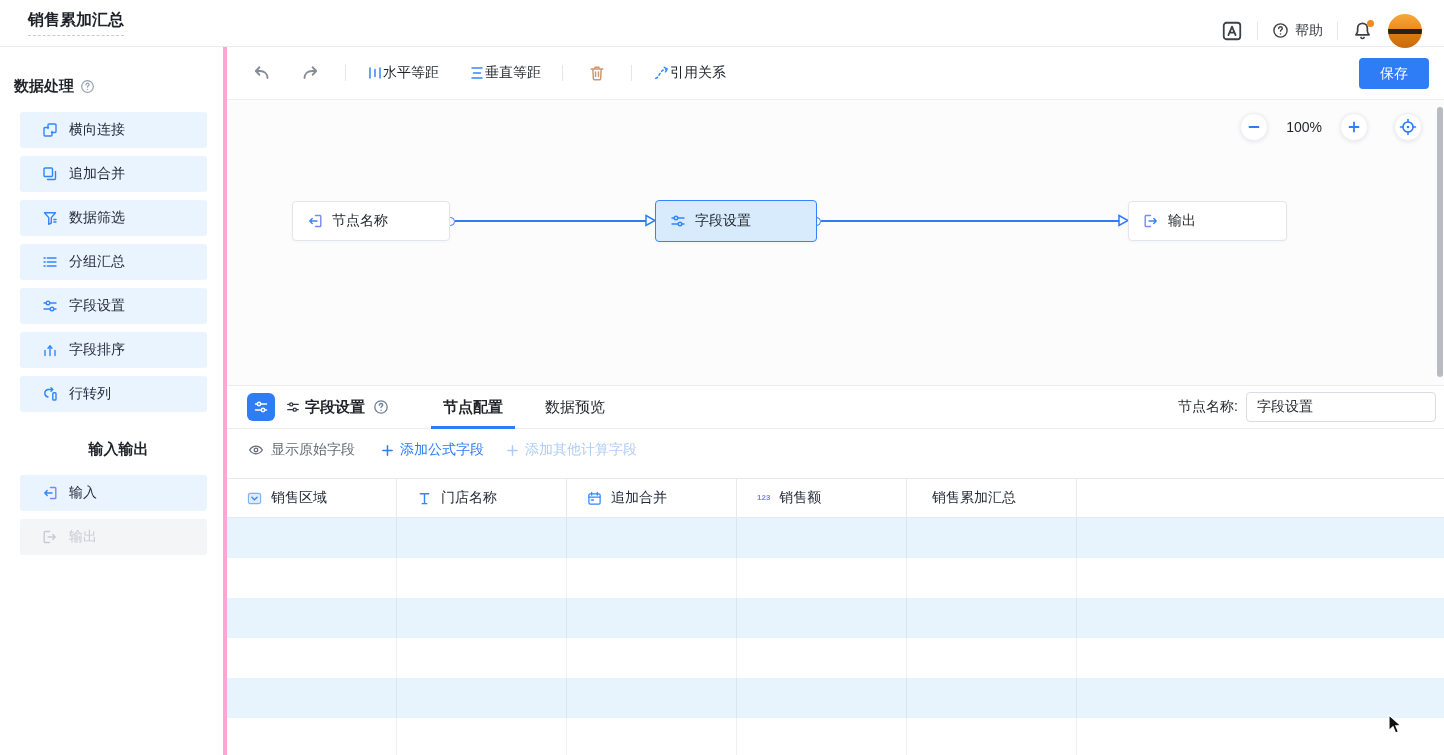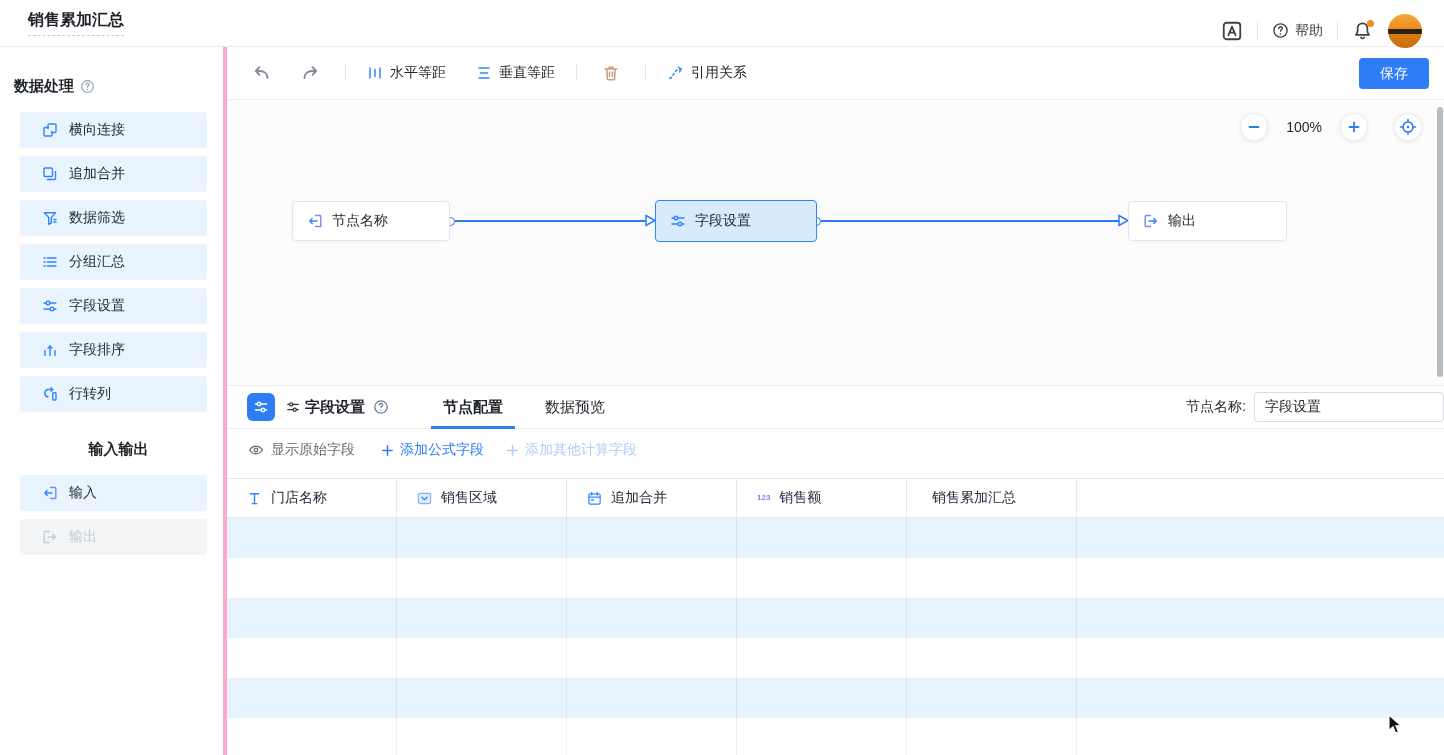--- a/index.html
+++ b/index.html
@@ -28,21 +28,21 @@
   .side-section-title.second { margin-top:28px;justify-content:center; }
   .side-item { width:187px; height:36px; margin:0 0 8px 20px; background:#e9f4fe; border-radius:3px;
     display:flex; align-items:center; gap:11px; padding-left:22px; font-size:14px; color:#252b3a; cursor:pointer; }
   .side-item.disabled { background:#f4f5f7; color:#c6cbd4; cursor:default; }
   .side-item svg { flex:none; }
 
   
   .flow-toolbar { position:absolute; left:227px; top:47px; width:1217px; height:53px; background:#fff;
     border-bottom:1px solid #eceef1; display:flex; align-items:center; padding-left:21px; z-index:10; }
   .tb-icon-btn { display:flex; align-items:center; justify-content:center; width:26px; height:26px; cursor:pointer; }
-  .tb-group { display:flex; align-items:center; gap:7px; font-size:14px; color:#1f2329; cursor:pointer; }
+  .tb-group { display:flex; align-items:center; font-size:14px; color:#1f2329; cursor:pointer; }
   .tb-divider { width:1px; height:16px; background:#e3e6ea; margin:0 21px; }
   .gap24 { width:24px; } .gap30 { width:30px; }
   .save-btn { position:absolute; right:15px; top:11px; width:70px; height:31px; border:none; border-radius:4px;
     background:#2e7cf6; color:#fff; font-size:14px; font-family:inherit; cursor:pointer; }
 
   
   .canvas { position:absolute; left:227px; top:100px; width:1217px; height:285px; background:#fcfcfd; z-index:5; }
   .zoom-controls { position:absolute; top:13px; right:22px; display:flex; align-items:center; gap:18px; }
   .zoom-circle { width:28px; height:28px; border-radius:50%; background:#fff; border:1px solid #eef0f3;
     box-shadow:0 1px 4px rgba(30,40,60,.10); display:flex; align-items:center; justify-content:center; cursor:pointer; }
@@ -60,21 +60,21 @@
   .panel { position:absolute; left:227px; top:385px; width:1217px; height:370px; background:#fff;
     border-top:1px solid #eceef1; z-index:10; }
   .panel-header { position:relative; height:43px; border-bottom:1px solid #eceef1; display:flex; align-items:center; padding-left:20px; }
   .panel-badge { width:28px; height:28px; border-radius:6px; background:#2e7cf6; display:flex; align-items:center; justify-content:center; }
   .panel-title-group { display:flex; align-items:center; gap:5px; margin-left:11px; font-size:15px; font-weight:700; color:#1f2329; }
   .panel-help { margin-left:8px; display:flex; cursor:pointer; }
   .panel-tabs { display:flex; align-items:center; gap:42px; margin-left:54px; height:43px; }
   .ptab { position:relative; height:43px; display:flex; align-items:center; font-size:15px; color:#1f2329; cursor:pointer; }
   .ptab.active { font-weight:700; }
   .ptab.active::after { content:""; position:absolute; left:-12px; right:-12px; bottom:0; height:3px; background:#2e7cf6; }
-  .node-name-group { margin-left:auto; display:flex; align-items:center; gap:8px; margin-right:0; }
+  .node-name-group { margin-left:auto; display:flex; align-items:center; gap:8px; margin-right:8px; }
   .node-name-label { font-size:14px; color:#1f2329; }
   .node-name-input { width:190px; height:30px; border:1px solid #d9dce3; border-radius:4px; padding:0 10px;
     font-size:14px; color:#1f2329; font-family:inherit; outline:none; background:#fff; }
 
   .panel-actions { height:42px; display:flex; align-items:center; padding-left:21px; }
   .act-show { display:flex; align-items:center; gap:7px; font-size:14px; color:#646a73; cursor:pointer; }
   .act-link { display:flex; align-items:center; gap:6px; font-size:14px; color:#2e7cf6; cursor:pointer; margin-left:26px; }
   .act-link.disabled { color:#aecdf6; cursor:default; margin-left:22px; }
 
   .ptable { margin-top:7px; }
@@ -366,32 +366,32 @@
         <svg width="13" height="13" viewBox="0 0 14 14" stroke="#aecdf6" stroke-width="1.6" stroke-linecap="round">
             <path d="M2 7h10M7 2v10"></path>
           </svg>
         <span>添加其他计算字段</span>
       </span>
     </div>
 
     <div class="ptable">
       <div class="thead">
         <div class="thcell">
+          <svg width="15" height="15" viewBox="0 0 16 16" fill="none">
+            <rect x="1.5" y="2.5" width="13" height="11" rx="2" fill="#ddebfc" stroke="#7fb0f5" stroke-width="1.2"></rect>
+            <path d="M5.2 6.6 8 9.4l2.8-2.8" stroke="#3385ff" stroke-width="1.4" stroke-linecap="round" stroke-linejoin="round"></path>
+          </svg>
+          <span>销售区域</span>
+        </div>
+        <div class="thcell">
           <svg width="15" height="15" viewBox="0 0 16 16" fill="none" stroke="#3385ff" stroke-width="1.5" stroke-linecap="round">
             <path d="M3.5 3h9M8 3v9.5"></path>
             <path d="M5.5 13.5h5" stroke-width="1.2"></path>
           </svg>
           <span>门店名称</span>
-        </div>
-        <div class="thcell">
-          <svg width="15" height="15" viewBox="0 0 16 16" fill="none">
-            <rect x="1.5" y="2.5" width="13" height="11" rx="2" fill="#ddebfc" stroke="#7fb0f5" stroke-width="1.2"></rect>
-            <path d="M5.2 6.6 8 9.4l2.8-2.8" stroke="#3385ff" stroke-width="1.4" stroke-linecap="round" stroke-linejoin="round"></path>
-          </svg>
-          <span>销售区域</span>
         </div>
         <div class="thcell">
           <svg width="15" height="15" viewBox="0 0 16 16" fill="none" stroke="#3385ff" stroke-width="1.3" stroke-linecap="round">
             <rect x="2" y="3" width="12" height="11" rx="1.5"></rect>
             <path d="M5 1.5v3M11 1.5v3M2 6.5h12"></path>
             <path d="M4.8 9.5h2" stroke-width="1.6"></path>
           </svg>
           <span>追加合并</span>
         </div>
         <div class="thcell">

